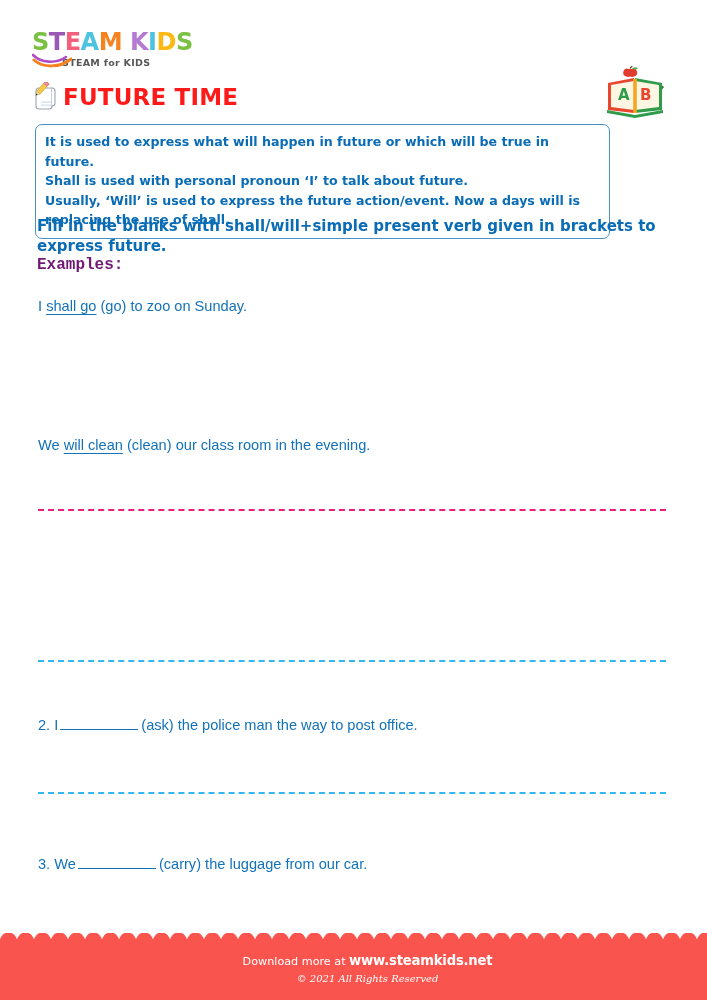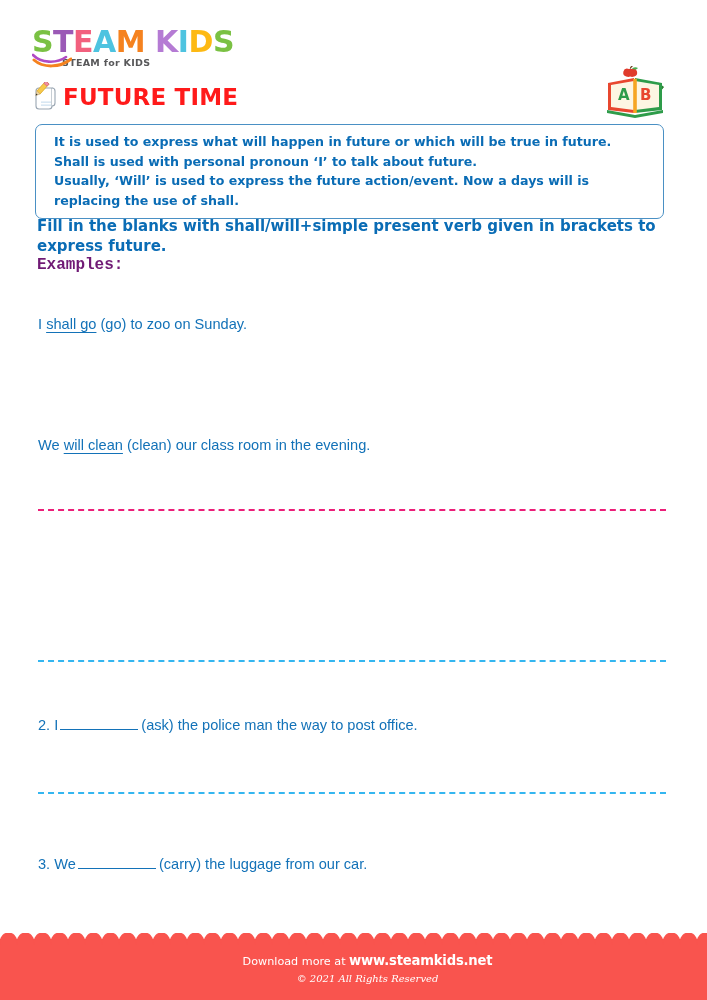--- a/index.html
+++ b/index.html
@@ -31,21 +31,21 @@
   .logo-block {
     position: absolute;
     left: 32px;
     top: 2px;
     width: 200px;
   }
 
   .logo-word {
     font-family: "DejaVu Sans", sans-serif;
     font-weight: 700;
-    font-size: 30px;
+    font-size: 24px;
     letter-spacing: -0.5px;
     line-height: 28px;
     white-space: nowrap;
   }
   .logo-word span { display: inline-block; }
 
   .logo-sub {
     font-family: "DejaVu Sans", sans-serif;
     font-weight: 700;
     font-size: 9.5px;
@@ -107,24 +107,24 @@
     left: 604px;
     width: 62px;
     height: 52px;
   }
 
   
   .info-box {
     position: absolute;
     left: 35px;
     top: 124px;
-    width: 629px;
+    width: 575px;
     border: 1.4px solid #4a90c4;
     border-radius: 7px;
-    padding: 7px 9px 8px 18px;
+    padding: 7px 9px 8px 9px;
   }
   .info-box p {
     font-family: "DejaVu Sans", sans-serif;
     font-weight: 700;
     font-size: 12.6px;
     line-height: 19.5px;
     color: #0a6cb5;
   }
 
   
@@ -164,21 +164,21 @@
   }
   .blank {
     display: inline-block;
     width: 78px;
     border-bottom: 1.6px solid #1372b8;
     margin: 0 3px 0 2px;
     height: 13px;
     vertical-align: baseline;
   }
 
-  #ex1 { top: 316px; }
+  #ex1 { top: 298px; }
   #ex2 { top: 437px; }
   #q1  { top: 577px; }
   #q2  { top: 717px; }
   #q3  { top: 856px; }
 
   
   .rule {
     position: absolute;
     left: 38px;
     width: 628px;

